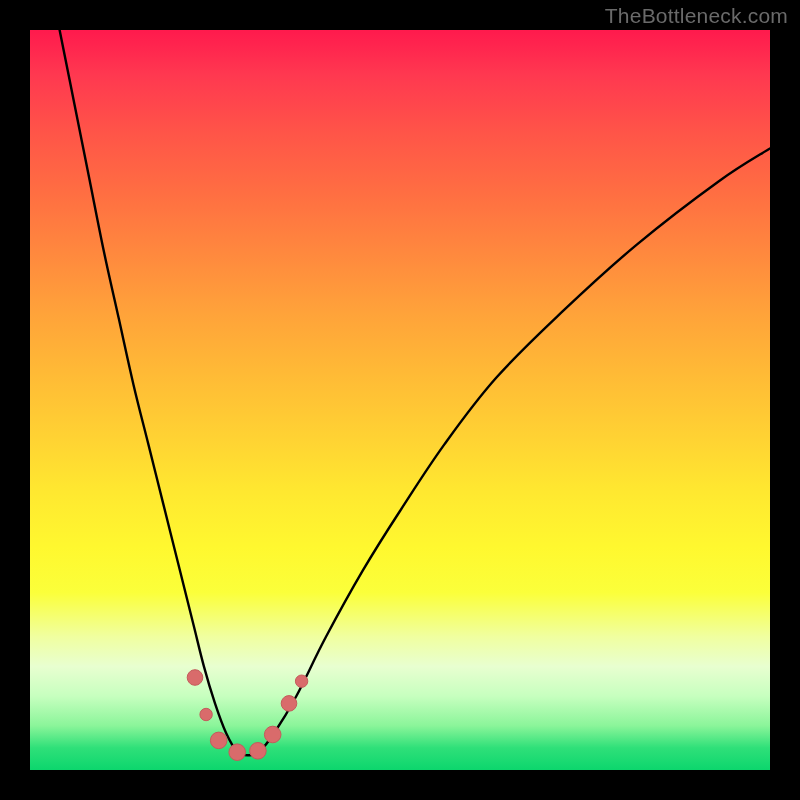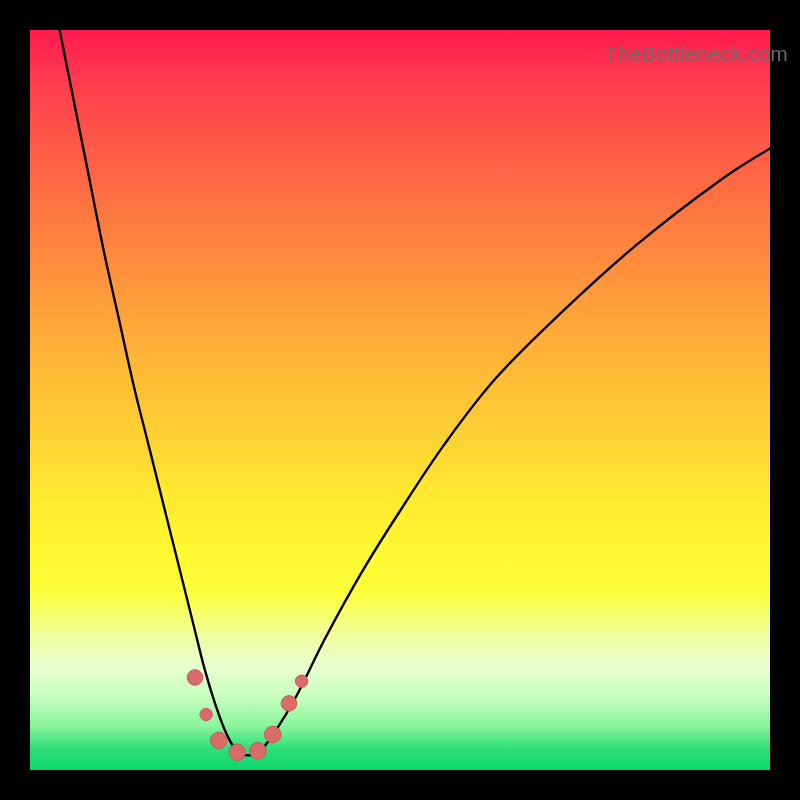--- a/index.html
+++ b/index.html
@@ -45,21 +45,20 @@
       #0cd66d 100%);
   }
   .watermark {
     position: absolute;
     top: 4px;
     right: 12px;
     color: #6a6a6a;
     font-size: 21px;
     font-weight: 500;
     letter-spacing: 0.2px;
-    margin-top: 38px;
   }
   svg.curve {
     position: absolute;
     left: 0;
     top: 0;
     width: 740px;
     height: 740px;
   }
 </style>
 </head>

